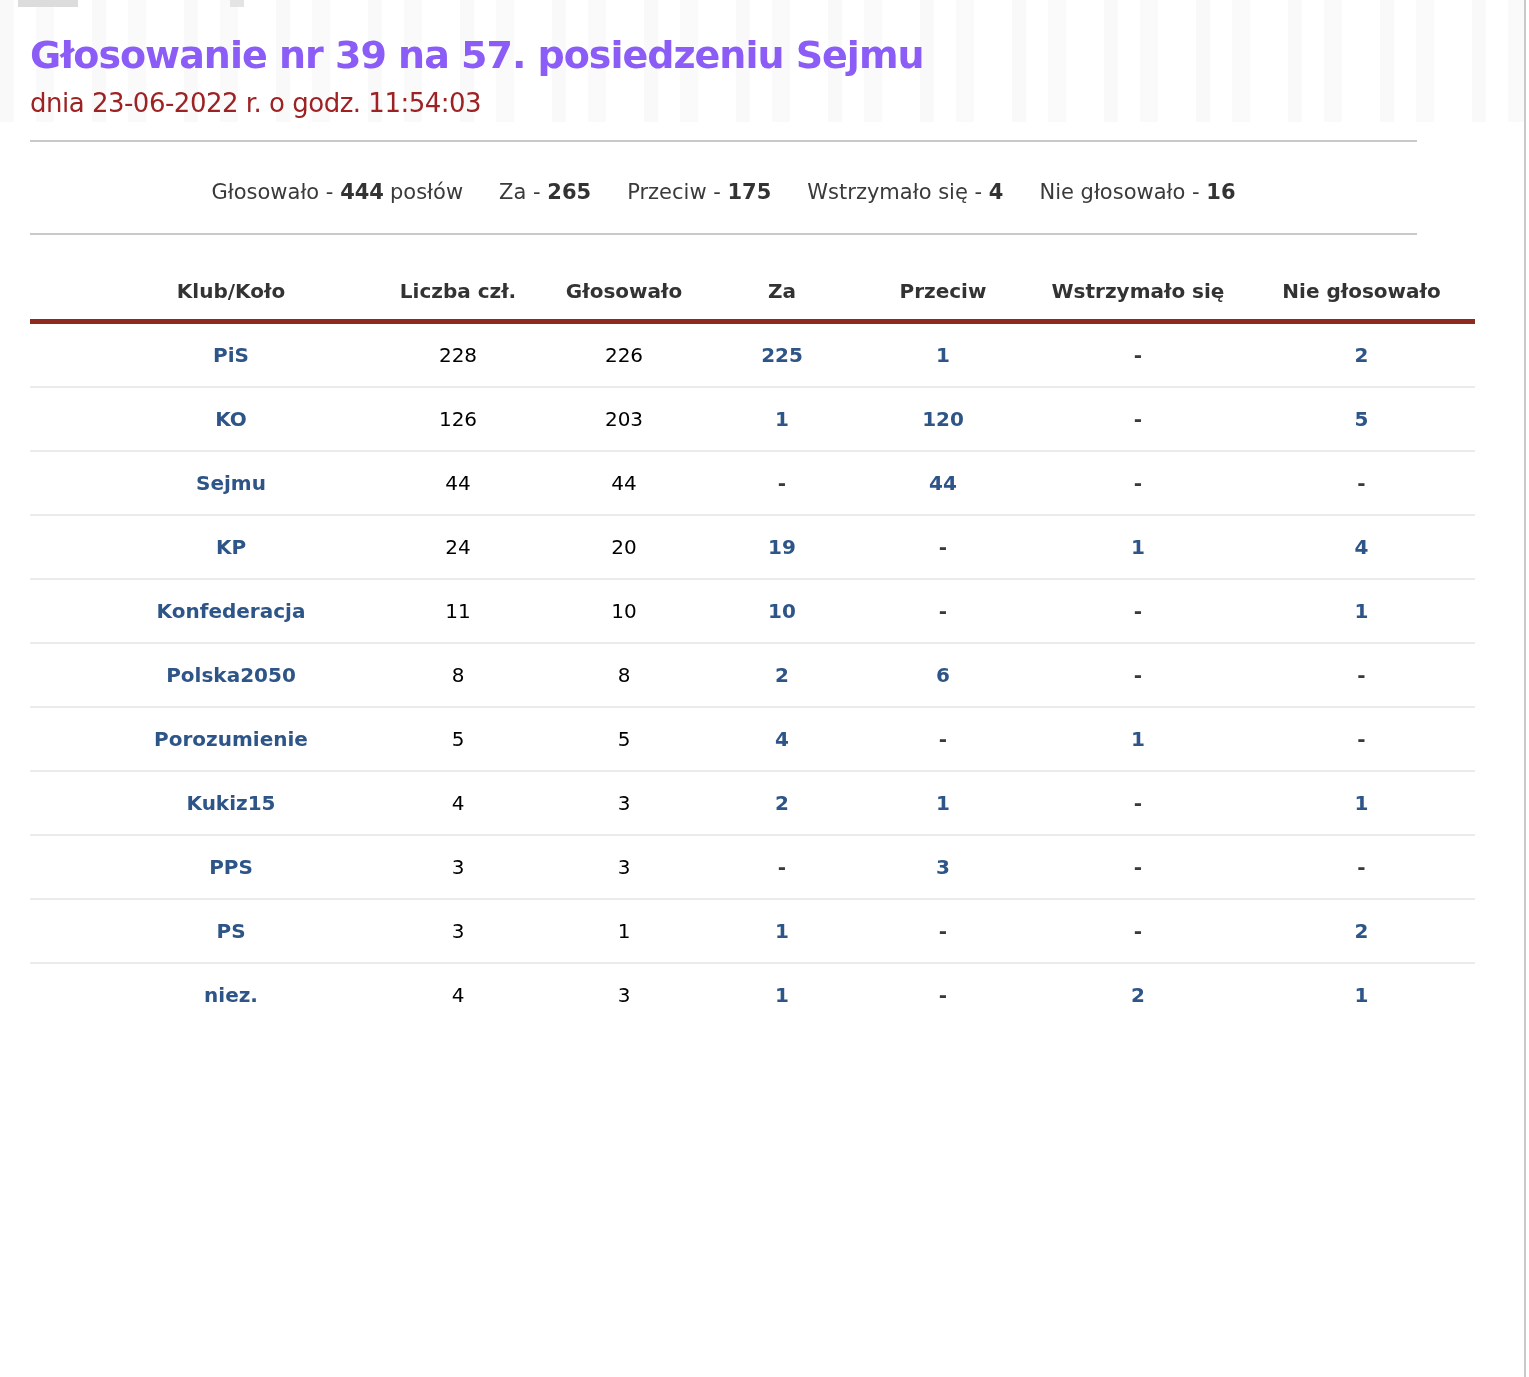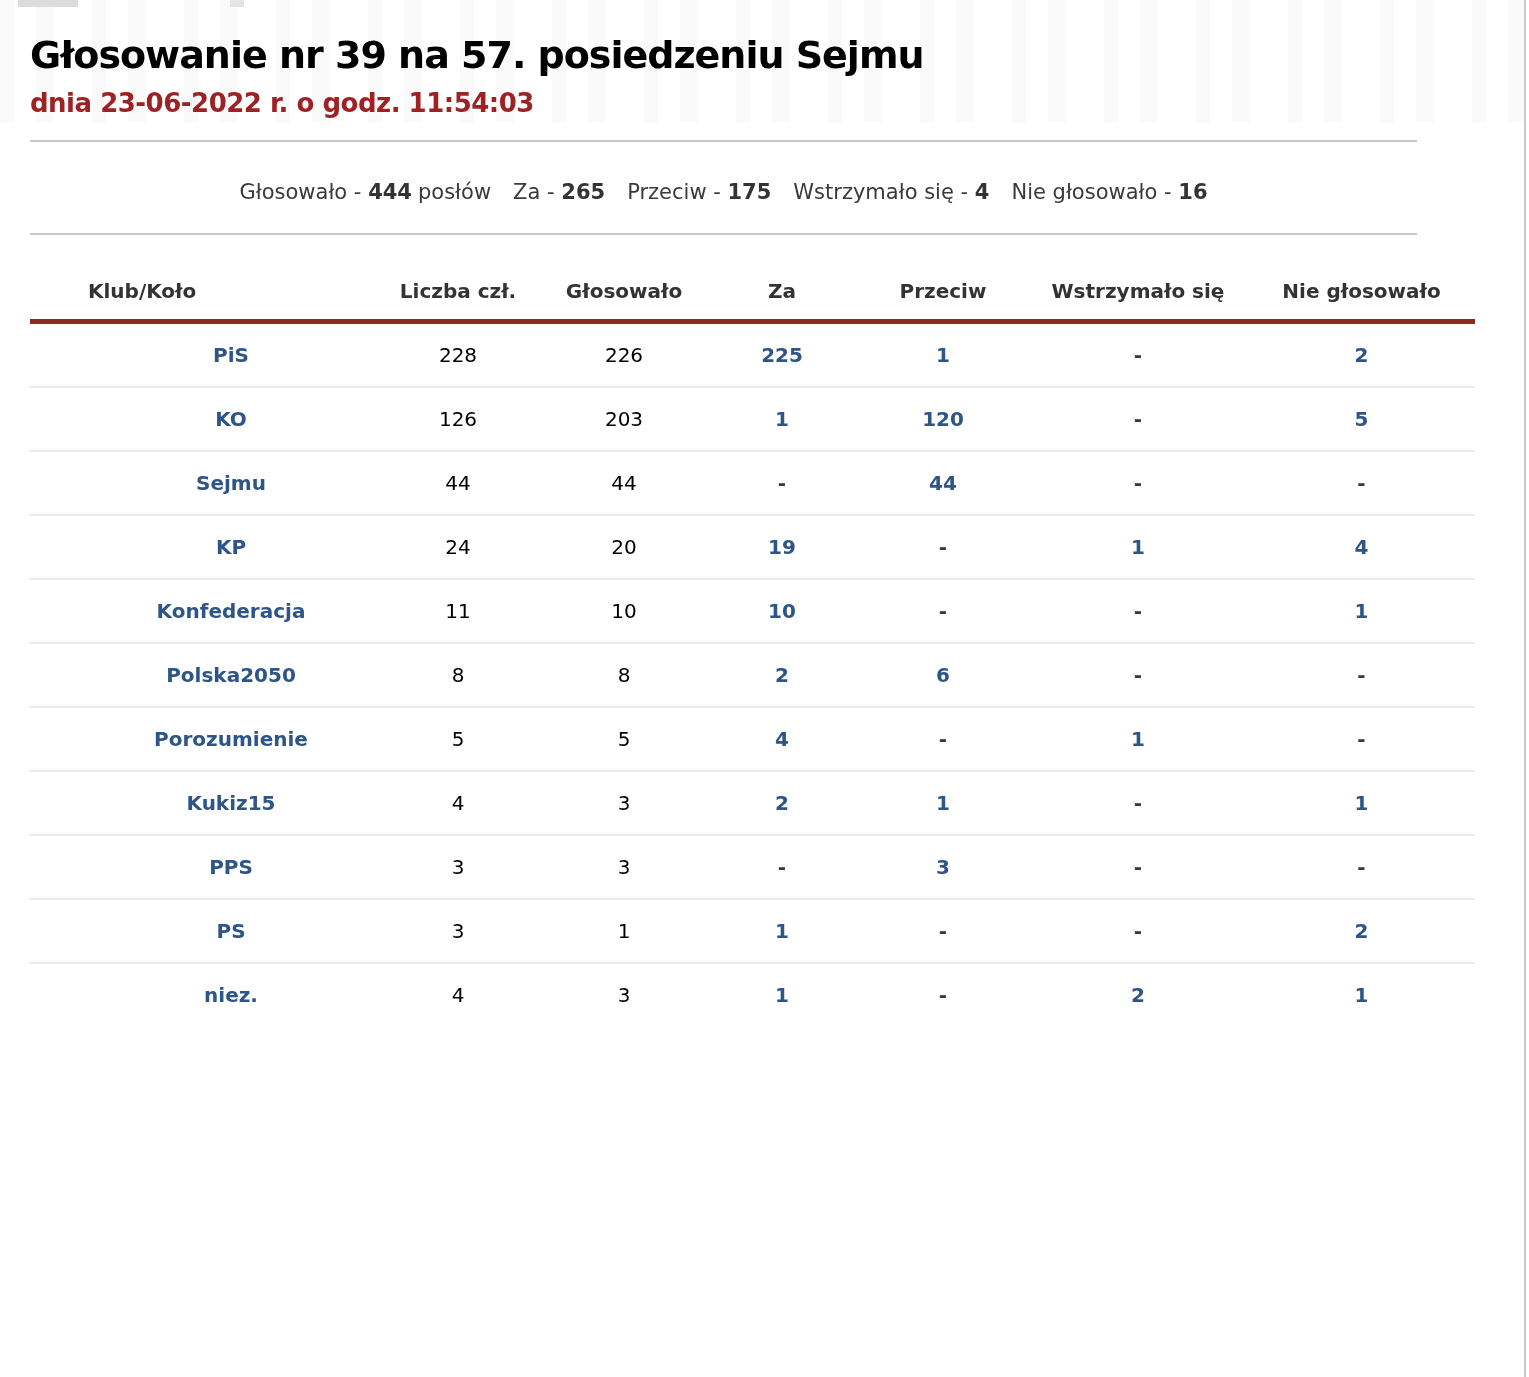--- a/index.html
+++ b/index.html
@@ -17,57 +17,57 @@
     pointer-events:none;
   }
   .top-edge-a{position:absolute;top:0;left:18px;width:60px;height:7px;background:#dcdcdc;}
   .top-edge-b{position:absolute;top:0;left:230px;width:14px;height:7px;background:#e4e4e4;}
   .right-rule{position:absolute;top:0;right:3px;width:2px;height:100%;background:#c9c9c9;}
 
   .content{position:relative;padding:28px 112px 0 30px;}
 
   h1.page-title{
     margin:6px 0 0;font-size:38px;line-height:1.12;font-weight:700;
-    letter-spacing:-1px;color:#000000;
+    letter-spacing:-1px;color:#8b5cf6;
   }
   h2.page-subtitle{
-    margin:12px 0 1px;font-size:26px;line-height:1.15;font-weight:700;
+    margin:12px 0 1px;font-size:26px;line-height:1.15;font-weight:400;
     letter-spacing:-0.5px;color:#9e2123;
   }
   p.agenda{
     margin:46px 0 0;font-size:21px;line-height:1.55;color:#3a3a3a;
     max-width:1350px;
   }
   .motion{
     display:block;margin:26px 0 0;font-size:21px;line-height:1.3;
     color:#a32426;text-decoration:none;cursor:pointer;
   }
   .divider{border:0;border-top:2px solid #c9c9c9;margin:22px 0 0;}
   .divider.below-summary{margin-top:29px;}
 
   .summary{
-    display:flex;justify-content:center;align-items:baseline;gap:22px;
+    display:flex;justify-content:center;align-items:baseline;gap:36px;
     margin-top:38px;font-size:21px;color:#3a3a3a;white-space:nowrap;
   }
   .summary b{font-weight:700;color:#333;}
   .summary .suffix{margin-left:6px;}
 
   table.results{
     width:1387px;border-collapse:collapse;table-layout:fixed;margin-top:0;
   }
   table.results th{
     font-size:20px;font-weight:700;color:#333;
     padding:44px 0 16px;border-bottom:5px solid #8f2a21;white-space:nowrap;
   }
   table.results td{
     font-size:20px;line-height:25px;text-align:center;
     padding:19px 0 18px;border-bottom:2px solid #ebebeb;
   }
   table.results tr:last-child td{border-bottom:none;}
-  .col0{width:286px;text-align:left;padding-left:58px !important;margin-top:35px;}
+  .col0{width:286px;text-align:center;padding-left:58px !important;margin-top:35px;}
   .col1{width:168px;}
   .col2{width:164px;}
   .col3{width:152px;}
   .col4{width:170px;}
   .col5{width:220px;}
   .col6{width:227px;}
   td.cell-club{font-weight:700;color:#2e5587;cursor:pointer;}
   td.cell-num{color:#000000;font-weight:400;}
   td.cell-vote{color:#2e5587;font-weight:700;}
   td.cell-dash{color:#3a3a3a;}

